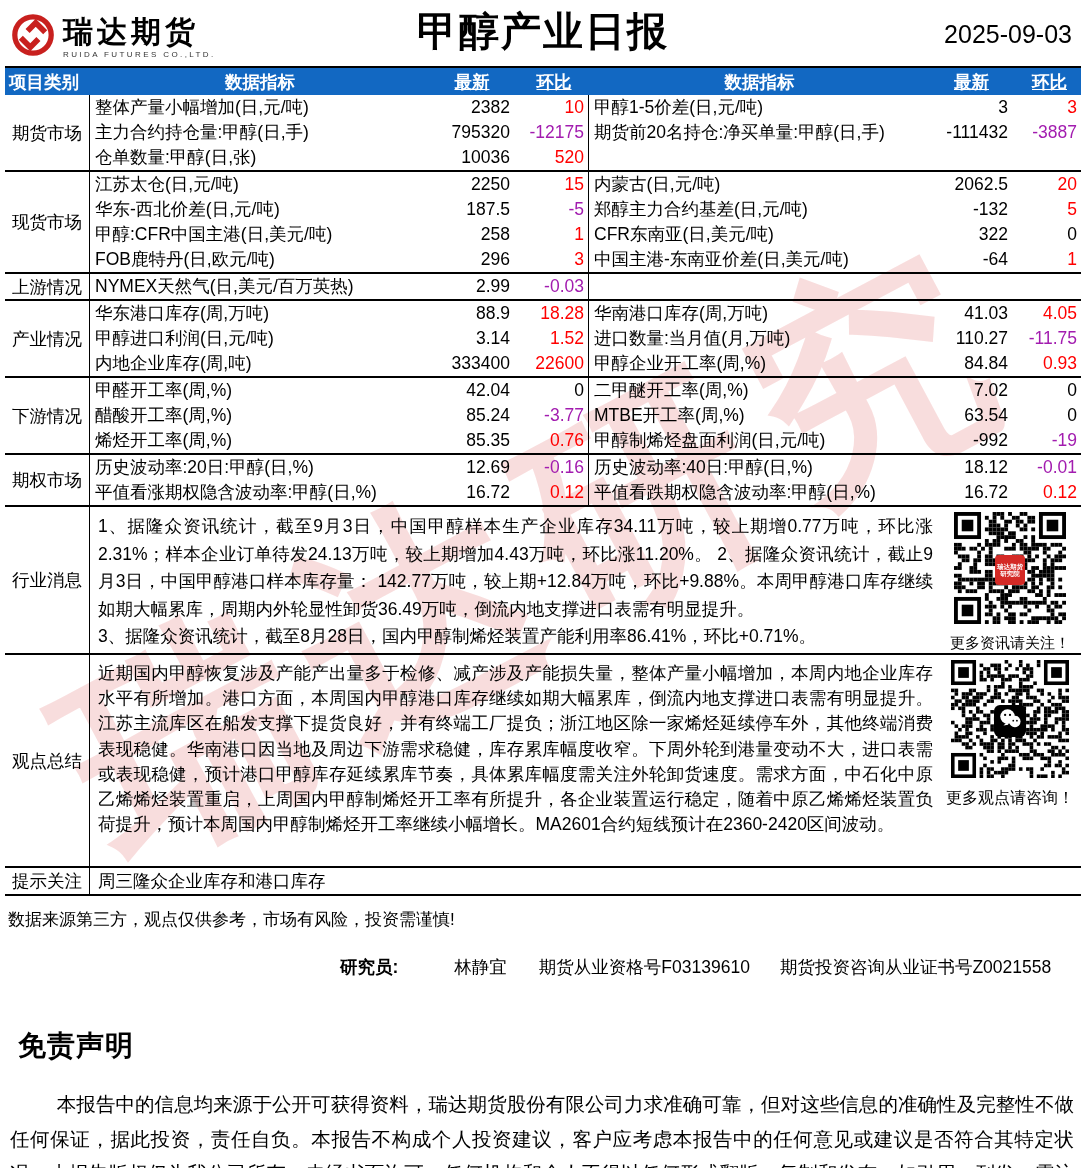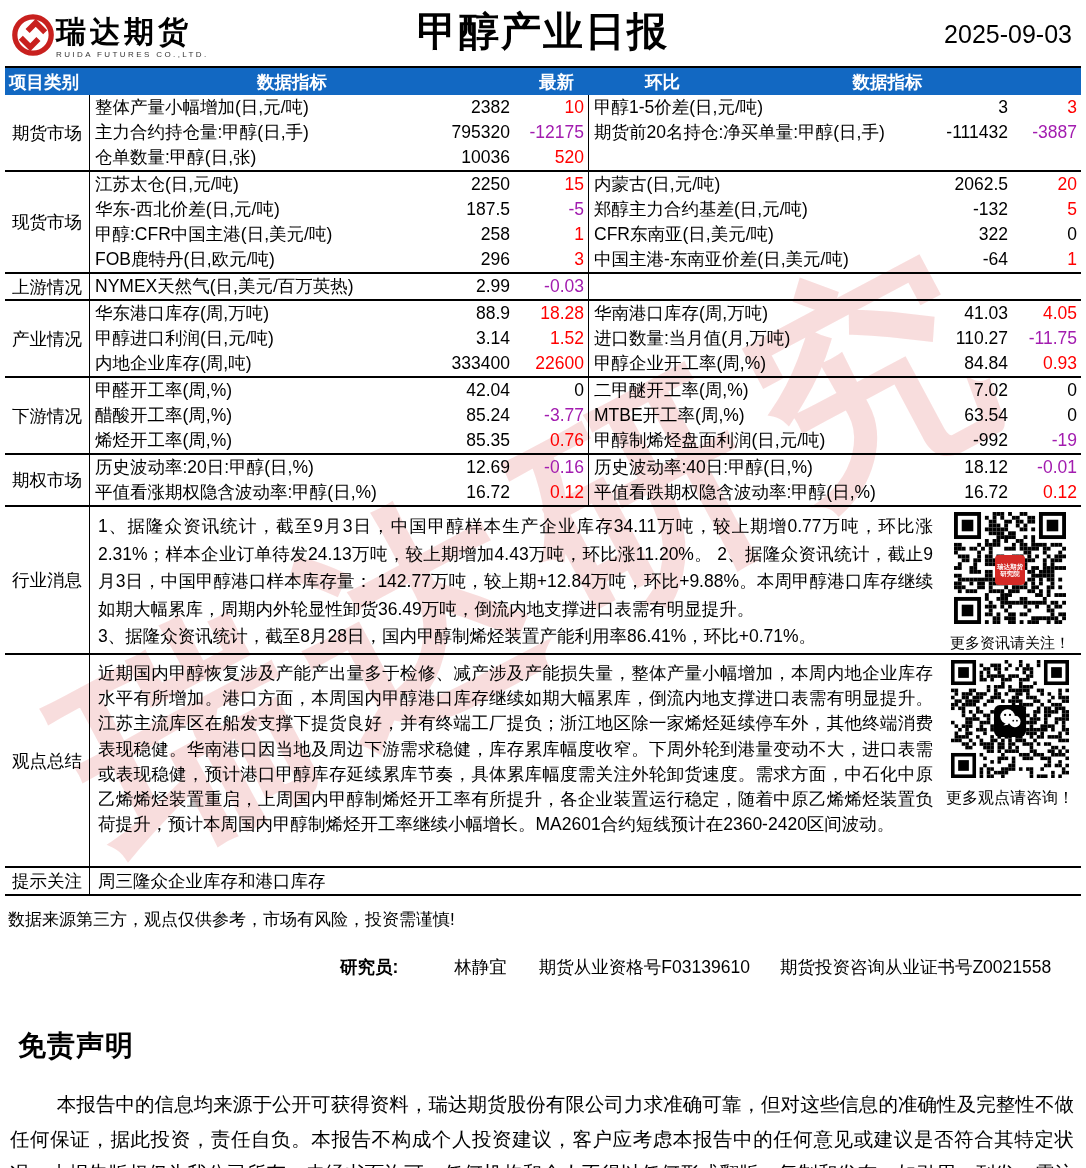--- a/index.html
+++ b/index.html
@@ -4,32 +4,32 @@
 <style>
   * { box-sizing:border-box; margin:0; padding:0; }
   html,body { width:1086px; height:1168px; }
   body { font-family:"Liberation Sans","DejaVu Sans",sans-serif; background:#fff; color:#000; position:relative; overflow:hidden; }
   .watermark { position:absolute; left:-60px; top:400px; width:1200px; text-align:center; font-size:230px; font-weight:bold;
                letter-spacing:26px; color:#ea9191; opacity:.30; transform:rotate(-28deg); z-index:0; pointer-events:none; white-space:nowrap; }
   .content { position:relative; z-index:1; }
 
   
   .hdr { position:relative; height:66px; }
-  .logo { position:absolute; left:10px; top:12px; display:flex; align-items:center; }
+  .logo { position:absolute; left:10px; top:12px; display:flex; align-items:center; gap:7px; }
   .logo-txt .cn { font-size:30px; font-weight:bold; letter-spacing:4px; line-height:32px; }
   .logo-txt .en { font-size:8px; letter-spacing:2.4px; color:#333; margin-top:2px; }
   .title { position:absolute; left:0; right:0; top:4px; text-align:center; font-size:40px; font-weight:bold; letter-spacing:2px; }
   .date { position:absolute; right:14px; top:20px; font-size:25px; }
 
   
   .tbl { margin:0 5px; border-top:2px solid #000; }
   .thead { display:grid; grid-template-columns:85px 340px 90px 68px 343px 87px 63px; background:#1268c2; color:#fff;
-           font-weight:bold; font-size:17.5px; height:27px; align-items:center;gap:32px; }
+           font-weight:bold; font-size:17.5px; height:27px; align-items:center; }
   .th { padding:0 4px; white-space:nowrap; }
-  .th.c { text-align:center; } .th.r { text-align:right; } .th.r10 { padding-right:10px; }
+  .th.c { text-align:center; } .th.r { text-align:center;text-decoration:underline; } .th.r10 { padding-right:10px; }
 
   .group { display:flex; border-bottom:2px solid #000; background:transparent; }
   .gcat { width:85px; flex:none; border-right:1px solid #000; display:flex; align-items:center; justify-content:center; font-size:17.5px; }
   .grows { flex:1; display:flex; flex-direction:column; }
   .trow { display:grid; grid-template-columns:340px 90px 68px 343px 87px 63px; height:25px; }
   .cell { overflow:hidden; white-space:nowrap; height:25px; line-height:25px; font-size:17.5px; }
   .cname { padding-left:5px; }
   .cmid { border-left:1px solid #000; }
   .cval { text-align:right; padding-right:10px; }
   .cchg { text-align:right; padding-right:4px; }

